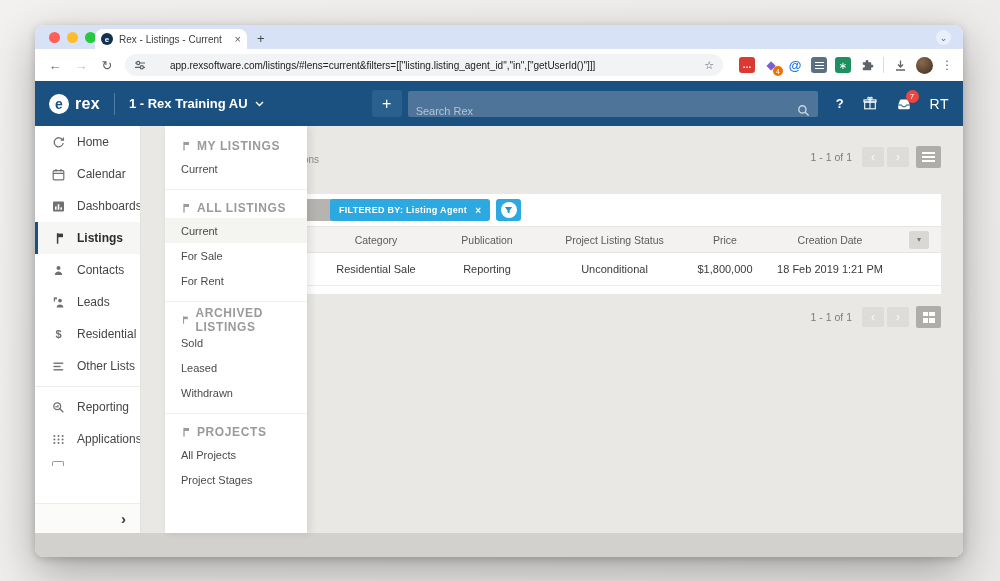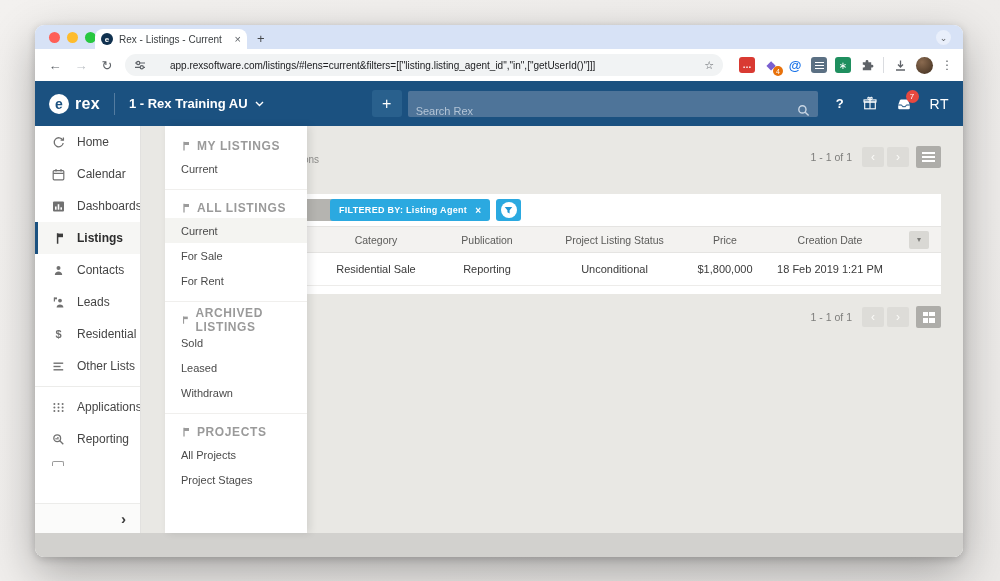--- a/index.html
+++ b/index.html
@@ -365,45 +365,45 @@
                 <line x1="1.5" y1="3.2" x2="11.2" y2="3.2"></line>
                 <line x1="1.5" y1="6.5" x2="8.6" y2="6.5"></line>
                 <line x1="1.5" y1="9.8" x2="11.2" y2="9.8"></line>
               </g>
             </svg>
         <span>Other Lists</span>
       </div>
       <div class="side-div"></div>
       <div class="side-item">
         <svg width="13" height="13" viewBox="0 0 13 13">
+              <g stroke="#717171" stroke-width="1.3" fill="none">
+                <circle cx="5.2" cy="5.2" r="3.4"></circle>
+                <line x1="7.8" y1="7.8" x2="11.3" y2="11.3"></line>
+                <line x1="4.1" y1="6.4" x2="4.1" y2="5"></line>
+                <line x1="5.9" y1="6.4" x2="5.9" y2="4"></line>
+              </g>
+            </svg>
+        <span>Reporting</span>
+      </div>
+      <div class="side-item">
+        <svg width="13" height="13" viewBox="0 0 13 13">
               <g fill="#717171">
                 <circle cx="2.4" cy="2.9" r="1"></circle>
                 <circle cx="6.5" cy="2.9" r="1"></circle>
                 <circle cx="10.6" cy="2.9" r="1"></circle>
                 <circle cx="2.4" cy="6.5" r="1"></circle>
                 <circle cx="6.5" cy="6.5" r="1"></circle>
                 <circle cx="10.6" cy="6.5" r="1"></circle>
                 <circle cx="2.4" cy="10.1" r="1"></circle>
                 <circle cx="6.5" cy="10.1" r="1"></circle>
                 <circle cx="10.6" cy="10.1" r="1"></circle>
               </g>
             </svg>
         <span>Applications</span>
       </div>
-      <div class="side-item">
-        <svg width="13" height="13" viewBox="0 0 13 13">
-              <g stroke="#717171" stroke-width="1.3" fill="none">
-                <circle cx="5.2" cy="5.2" r="3.4"></circle>
-                <line x1="7.8" y1="7.8" x2="11.3" y2="11.3"></line>
-                <line x1="4.1" y1="6.4" x2="4.1" y2="5"></line>
-                <line x1="5.9" y1="6.4" x2="5.9" y2="4"></line>
-              </g>
-            </svg>
-        <span>Reporting</span>
-      </div>
       <div class="side-stub"></div>
       <div class="side-footer">
         <span class="expand">›</span>
       </div>
     </div>
 
     <div class="flyout">
       <div class="fly-head">
         <svg width="10" height="10" viewBox="0 0 10 10">
               <rect x="3" y="1" width="5" height="3" fill="#9b9b9b"></rect>

